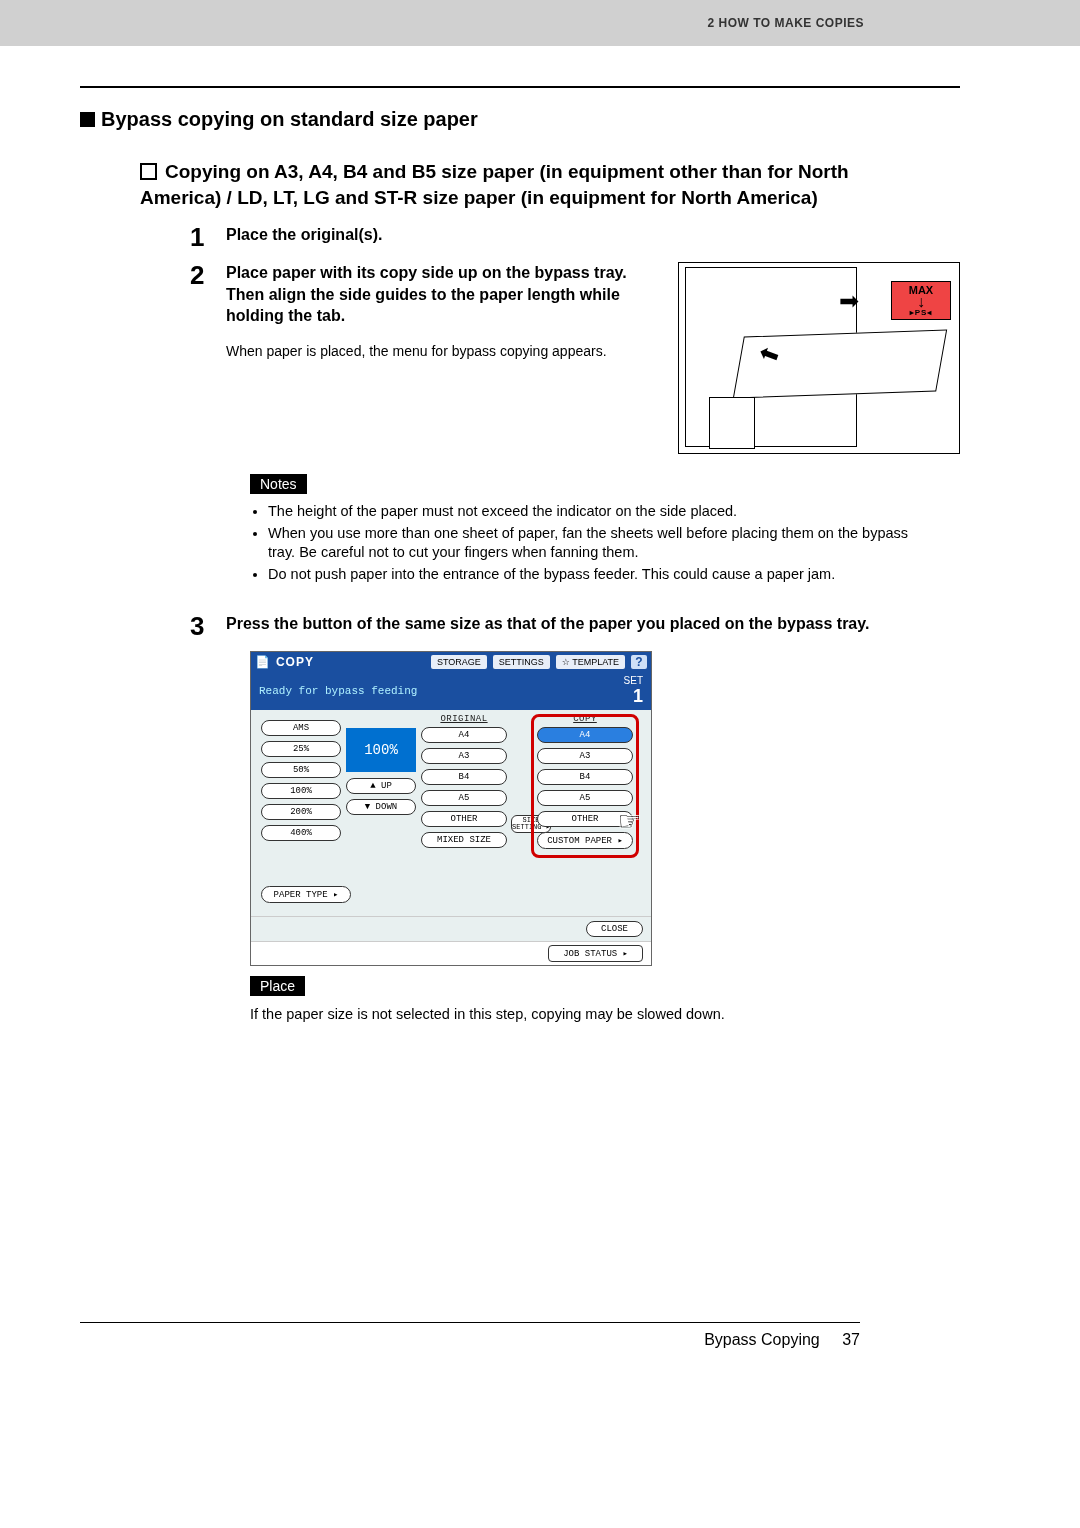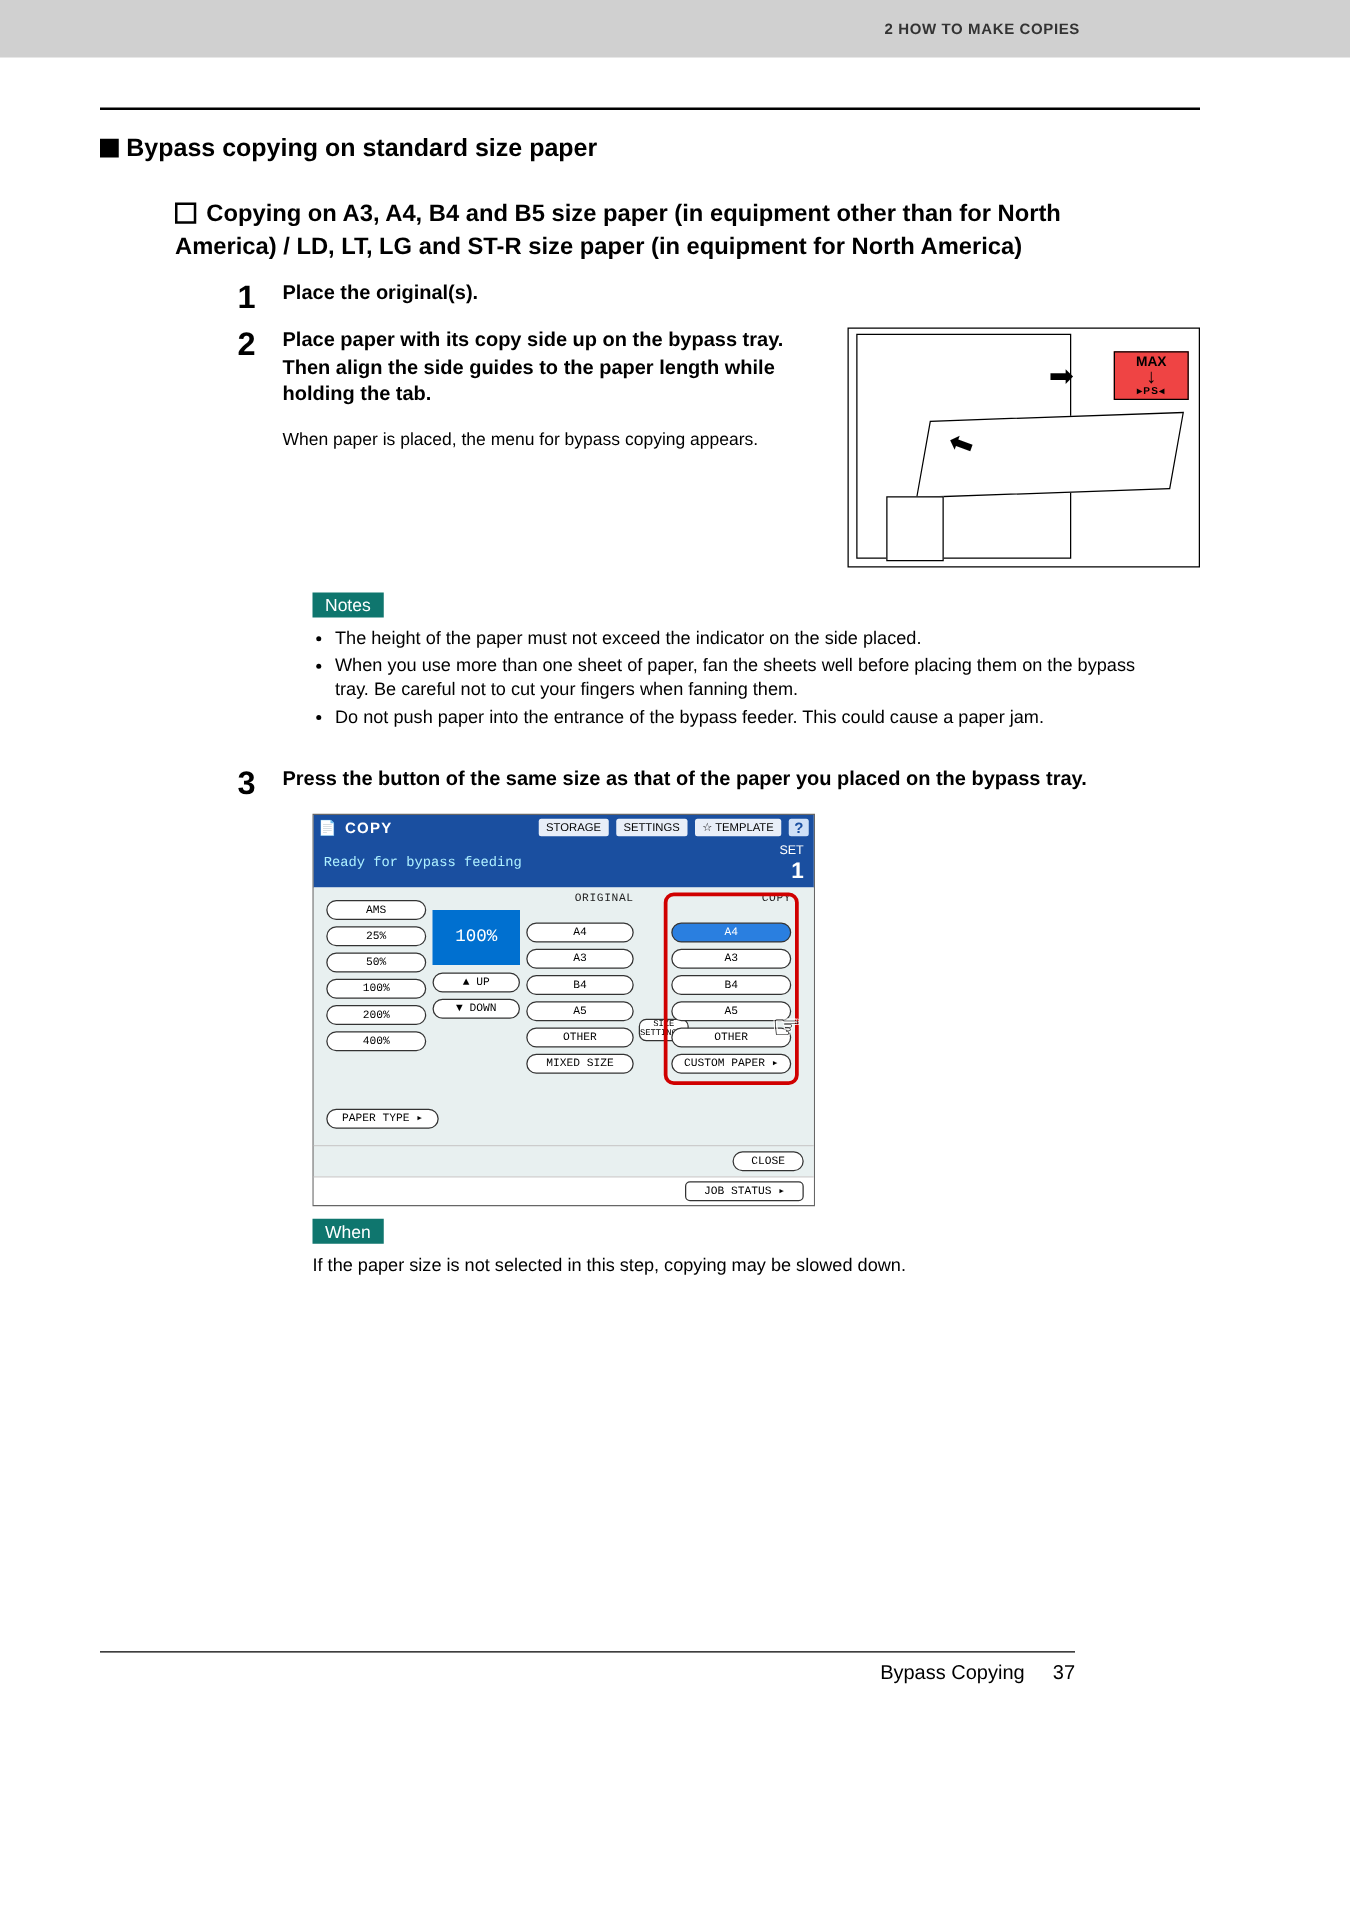--- a/index.html
+++ b/index.html
@@ -82,21 +82,21 @@
     font-size: 14px;
     margin-top: 16px;
   }
   .step2-wrap { display:flex; gap:20px; align-items:flex-start; }
   .step2-text { flex:1; }
   .notes-box {
     margin: 20px 0 4px 170px;
   }
   .notes-label {
     display: inline-block;
-    background: #0f766e;
+    background: #000000;
     color: #fff;
     font-size: 14px;
     padding: 2px 10px;
   }
   ul.bullets {
     margin: 8px 0 28px 170px;
     padding: 0 40px 0 18px;
     font-size: 14.5px;
     line-height: 1.35;
   }
@@ -181,21 +181,21 @@
   }
   .col-zoom { position:absolute; left:10px; top:10px; width:80px; }
   .col-updown { position:absolute; left:95px; top:18px; width:70px; }
   .col-orig  { position:absolute; left:170px; top:4px; width:86px; }
   .col-copy  { position:absolute; left:286px; top:4px; width:96px; }
   .lcd .btn {
     display:block; border:1px solid #333; background:#fff; border-radius:10px;
     text-align:center; font-size:9px; padding:2px 0; margin-bottom:5px;
     font-family: "Courier New", monospace;
   }
-  .lcd .hdr { font-size:9px; text-align:right; letter-spacing:0.5px; margin-bottom:14px; font-family: "Courier New", monospace; color:#222; }
+  .lcd .hdr { font-size:9px; text-align:center; letter-spacing:0.5px; margin-bottom:3px; font-family: "Courier New", monospace; color:#222; text-decoration:underline;}
   .pct {
     background:#0070d0; color:#fff; text-align:center; padding:14px 0; font-family:"Courier New",monospace;
     font-size:14px; margin-bottom:6px;
   }
   .redbox {
     position:absolute; border:3px solid #d00000; border-radius:8px; pointer-events:none;
   }
   .selbtn { background:#2a7fe0 !important; color:#fff !important; }
   .sizesetting {
     position:absolute; left:260px; top:105px; width:38px; font-size:7px; text-align:center;
@@ -344,21 +344,21 @@
     <div class="closebar">
       <span class="btn">CLOSE</span>
     </div>
     <div class="jobbar">
       <span class="btn" style="border-radius:4px;">JOB STATUS  ▸</span>
     </div>
   </div>
 
 
   <div class="note-box2">
-    <span class="notes-label">When</span>
+    <span class="notes-label">Place</span>
   </div>
   <div class="after-panel">If the paper size is not selected in this step, copying may be slowed down.</div>
 
 </div>
 
 <div class="footer">
   <span>Bypass Copying</span>
   <span class="pg">37</span>
 </div>
 

